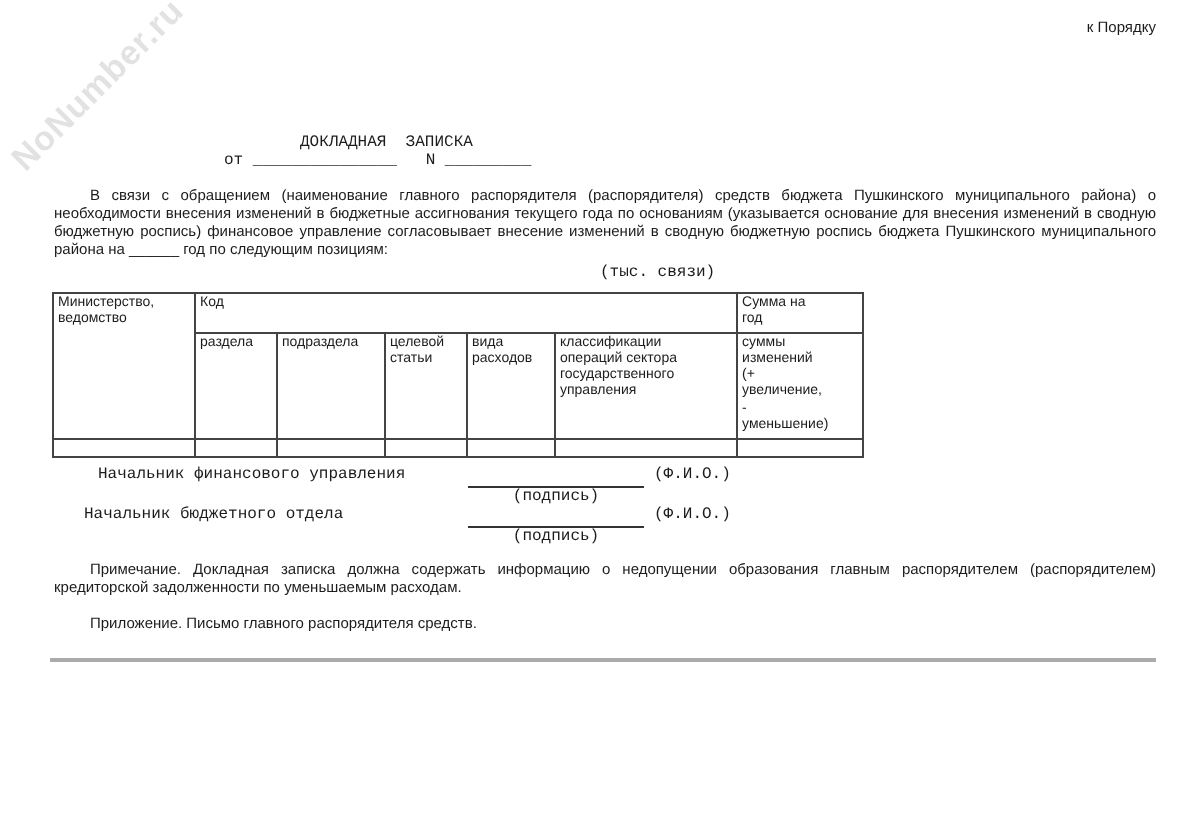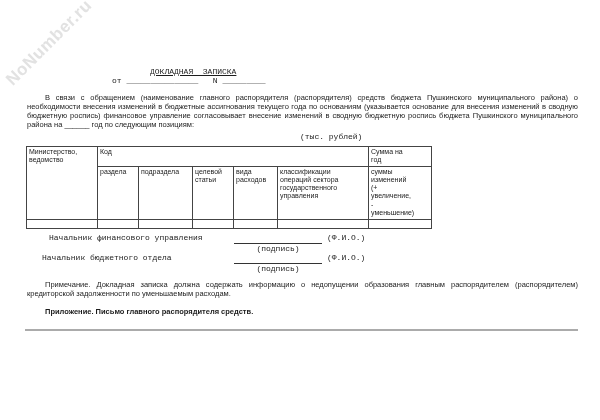--- a/index.html
+++ b/index.html
@@ -16,21 +16,21 @@
   .mono { font-family:"Liberation Mono","DejaVu Sans Mono", monospace; font-size:8px; line-height:9px; white-space:pre; }
   .watermark {
     left:-6px; top:36px; width:104px;
     text-align:center;
     font:bold 17px "Liberation Sans", sans-serif;
     color:#e2e2e2;
     transform:rotate(-45deg);
     letter-spacing:0.5px;
   }
   .hdr-right { right:22px; top:9px; text-align:right; }
-  .doc-title { left:150px; top:67px;text-decoration:underline; }
+  .doc-title { left:150px; top:67px; }
   .doc-dateline { left:112px; top:76px; }
   .intro { left:27px; top:93px; width:551px; text-align:justify; text-indent:18px; }
   .units { left:300px; top:132px; }
   .tbl-wrap { left:26px; top:146px; }
   table.doc-table { border-collapse:collapse; table-layout:fixed; width:405px; }
   table.doc-table td {
     border:1px solid #444;
     font-family:"Liberation Sans", sans-serif;
     font-size:7px; line-height:8.3px;
     padding:1px 2px;
@@ -43,37 +43,38 @@
   tr.empty td { height:8px; padding:0 2px; }
   .sig-label-1 { left:27px; top:233px;margin-left:22px; }
   .sig-line-1  { left:234px; top:234px; width:88px; height:9px; border-bottom:1px solid #333; }
   .sig-hint-1  { left:234px; top:244px; width:88px; text-align:center; }
   .sig-fio-1   { left:327px; top:233px; }
   .sig-label-2 { left:42px; top:253px; }
   .sig-line-2  { left:234px; top:254px; width:88px; height:9px; border-bottom:1px solid #333; }
   .sig-hint-2  { left:234px; top:264px; width:88px; text-align:center; }
   .sig-fio-2   { left:327px; top:253px; }
   .note { left:27px; top:280px; width:551px; text-align:justify; text-indent:18px; }
-  .attachment { left:27px; top:307px; width:551px; text-indent:18px;font-weight:bold; }
+  .attachment { left:27px; top:307px; width:551px; text-indent:18px; }
   .page-divider { left:25px; top:329px; width:553px; height:2px; background:#ababab; }
 </style>
 </head>
 <body>
 
 <div class="abs watermark">NoNumber.ru</div>
 
 <div class="abs hdr-right sans">
+  <div>к Порядку</div>
 </div>
 
 <div class="abs doc-title mono">ДОКЛАДНАЯ  ЗАПИСКА</div>
 <div class="abs doc-dateline mono">от _______________   N _________</div>
 
 <div class="abs intro sans">В связи с обращением (наименование главного распорядителя (распорядителя) средств бюджета Пушкинского муниципального района) о необходимости внесения изменений в бюджетные ассигнования текущего года по основаниям (указывается основание для внесения изменений в сводную бюджетную роспись) финансовое управление согласовывает внесение изменений в сводную бюджетную роспись бюджета Пушкинского муниципального района на ______ год по следующим позициям:</div>
 
-<div class="abs units mono">(тыс. рублей)</div>
+<div class="abs units mono">(тыс. связи)</div>
 
 <div class="abs tbl-wrap">
   <table class="doc-table">
     <colgroup>
       <col style="width:71px">
         <col style="width:41px">
         <col style="width:54px">
       <col style="width:41px">
         <col style="width:44px">
         <col style="width:91px">

